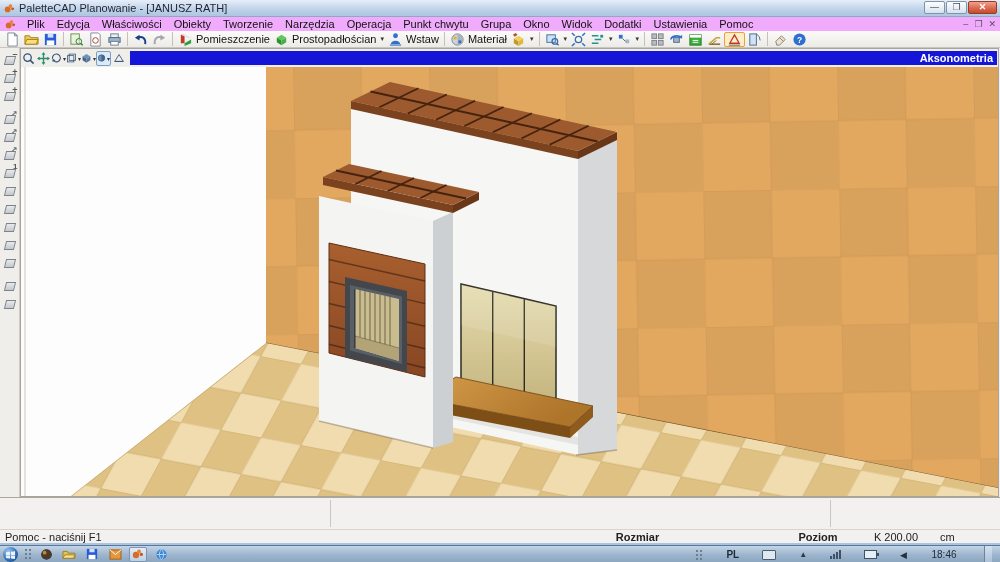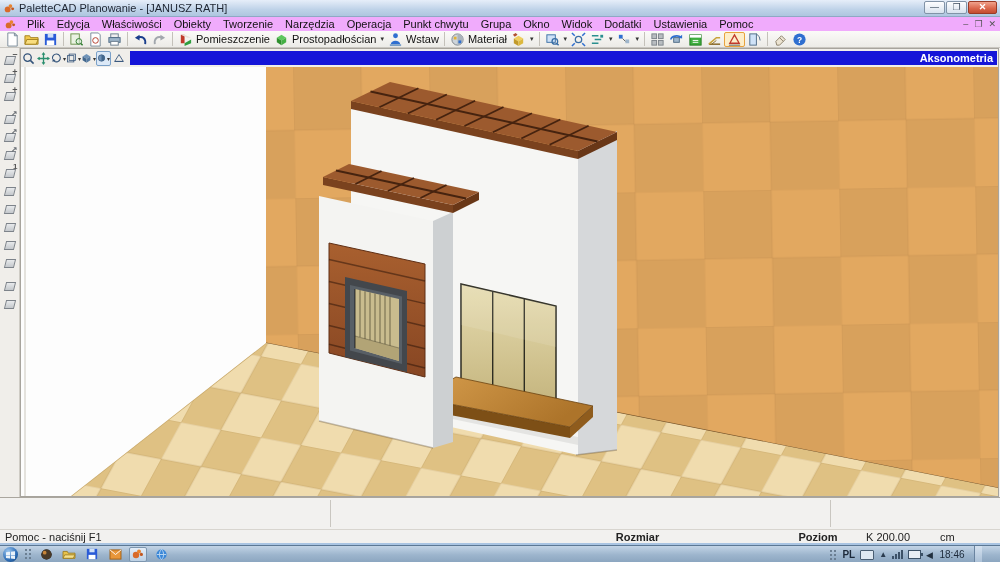--- a/index.html
+++ b/index.html
@@ -68,38 +68,38 @@
     background:#f2f1ef;border-top:1px solid #aaa69e;box-sizing:border-box;}
   .bdiv{position:absolute;top:2px;bottom:2px;width:1px;background:#c9c6c0;}
   
   .statusbar{position:absolute;left:0;top:529px;width:1000px;height:16px;
     background:#f2f1ef;border-top:1px solid #d8d5cf;
     border-bottom:2px solid #a9c4e2;box-sizing:border-box;font-size:11px;color:#222;}
   .statusbar span{position:absolute;top:1px;line-height:12px;}
   .st-help{left:5px;}
   .st-size{left:600px;width:75px;text-align:center;font-weight:bold;}
   .st-level{left:795px;width:46px;text-align:center;font-weight:bold;}
-  .st-k{left:866px;width:60px;}
+  .st-k{left:866px;width:60px;text-align:center;}
   .st-unit{left:940px;width:28px;text-align:left;}
   
   .taskbar{position:absolute;left:0;top:545px;width:1000px;height:17px;
     background:linear-gradient(#c3d4e6,#9db5cd 55%,#8ca6c0);
     border-top:1px solid #5c7894;box-sizing:border-box;display:flex;align-items:center;}
   .orb{width:15px;height:15px;border-radius:50%;margin-left:3px;
     background:radial-gradient(circle at 35% 30%,#9cc6ef,#2d6cb5 60%,#17406e);
     display:flex;align-items:center;justify-content:center;}
   .tdots{width:8px;height:12px;margin-left:6px;
     background:radial-gradient(circle,#6b7f93 1px,transparent 1.2px);
     background-size:4px 4px;}
   .tico{width:18px;height:15px;margin-left:5px;display:flex;align-items:center;
     justify-content:center;}
   .tico.active{background:linear-gradient(#e3edf8,#bcd0e4);border:1px solid #7d96af;
     border-radius:2px;box-sizing:border-box;}
-  .tray{position:absolute;right:0;top:0;height:17px;display:flex;align-items:center;gap:5px;
-    font-size:10px;color:#1d2a3a;padding-right:18px;}
+  .tray{position:absolute;right:0;top:0;height:17px;display:flex;align-items:center;gap:23px;
+    font-size:10px;color:#1d2a3a;padding-right:8px;}
   .tray .lang{font-weight:bold;}
   .kbico{width:12px;height:8px;border:1px solid #4a5e72;background:#dfe8f1;border-radius:1px;}
   .upar{font-size:8px;color:#2a3b4e;}
   .netico{display:flex;align-items:flex-end;gap:1px;}
   .netico i{display:block;width:2px;background:#3d5268;}
   .batico{width:11px;height:7px;border:1px solid #3d5268;background:#e8eef5;position:relative;}
   .batico::after{content:"";position:absolute;right:-3px;top:2px;width:2px;height:3px;background:#3d5268;}
   .spkico{font-size:9px;color:#22303f;}
   .showdesk{width:7px;height:17px;border-left:1px solid #6a84a0;
     background:linear-gradient(#d4e1ef,#a9bfd6);margin-left:3px;}

